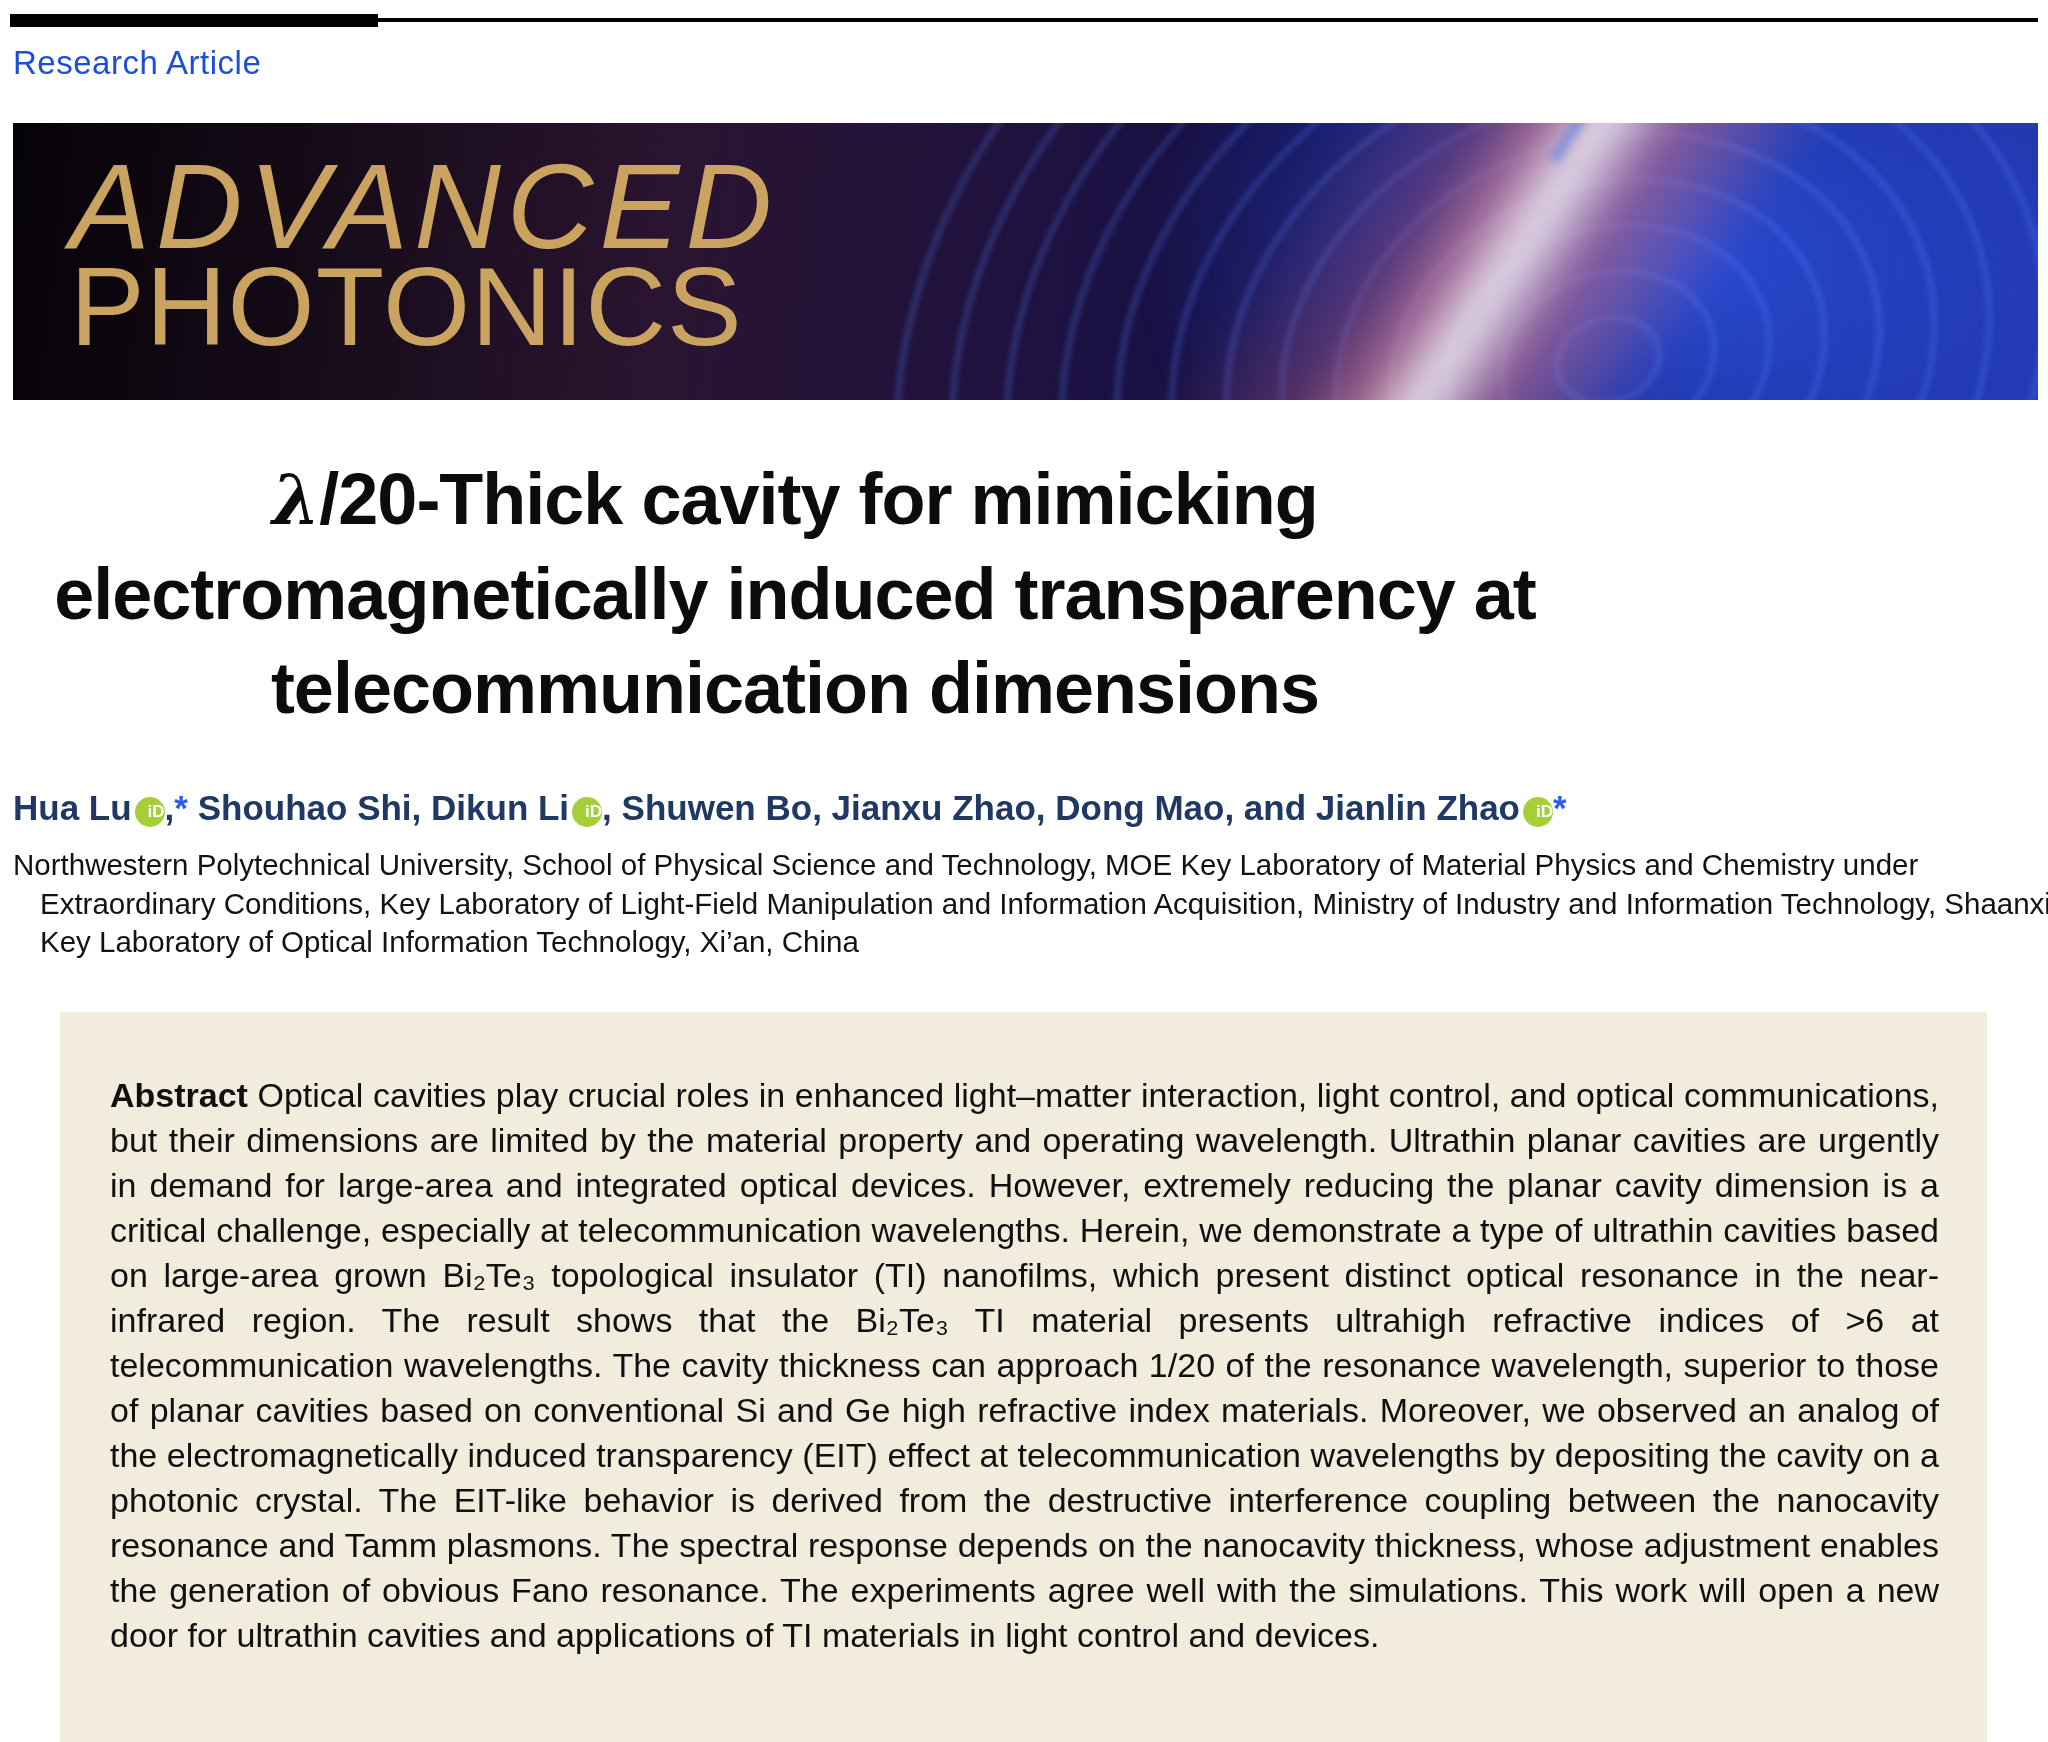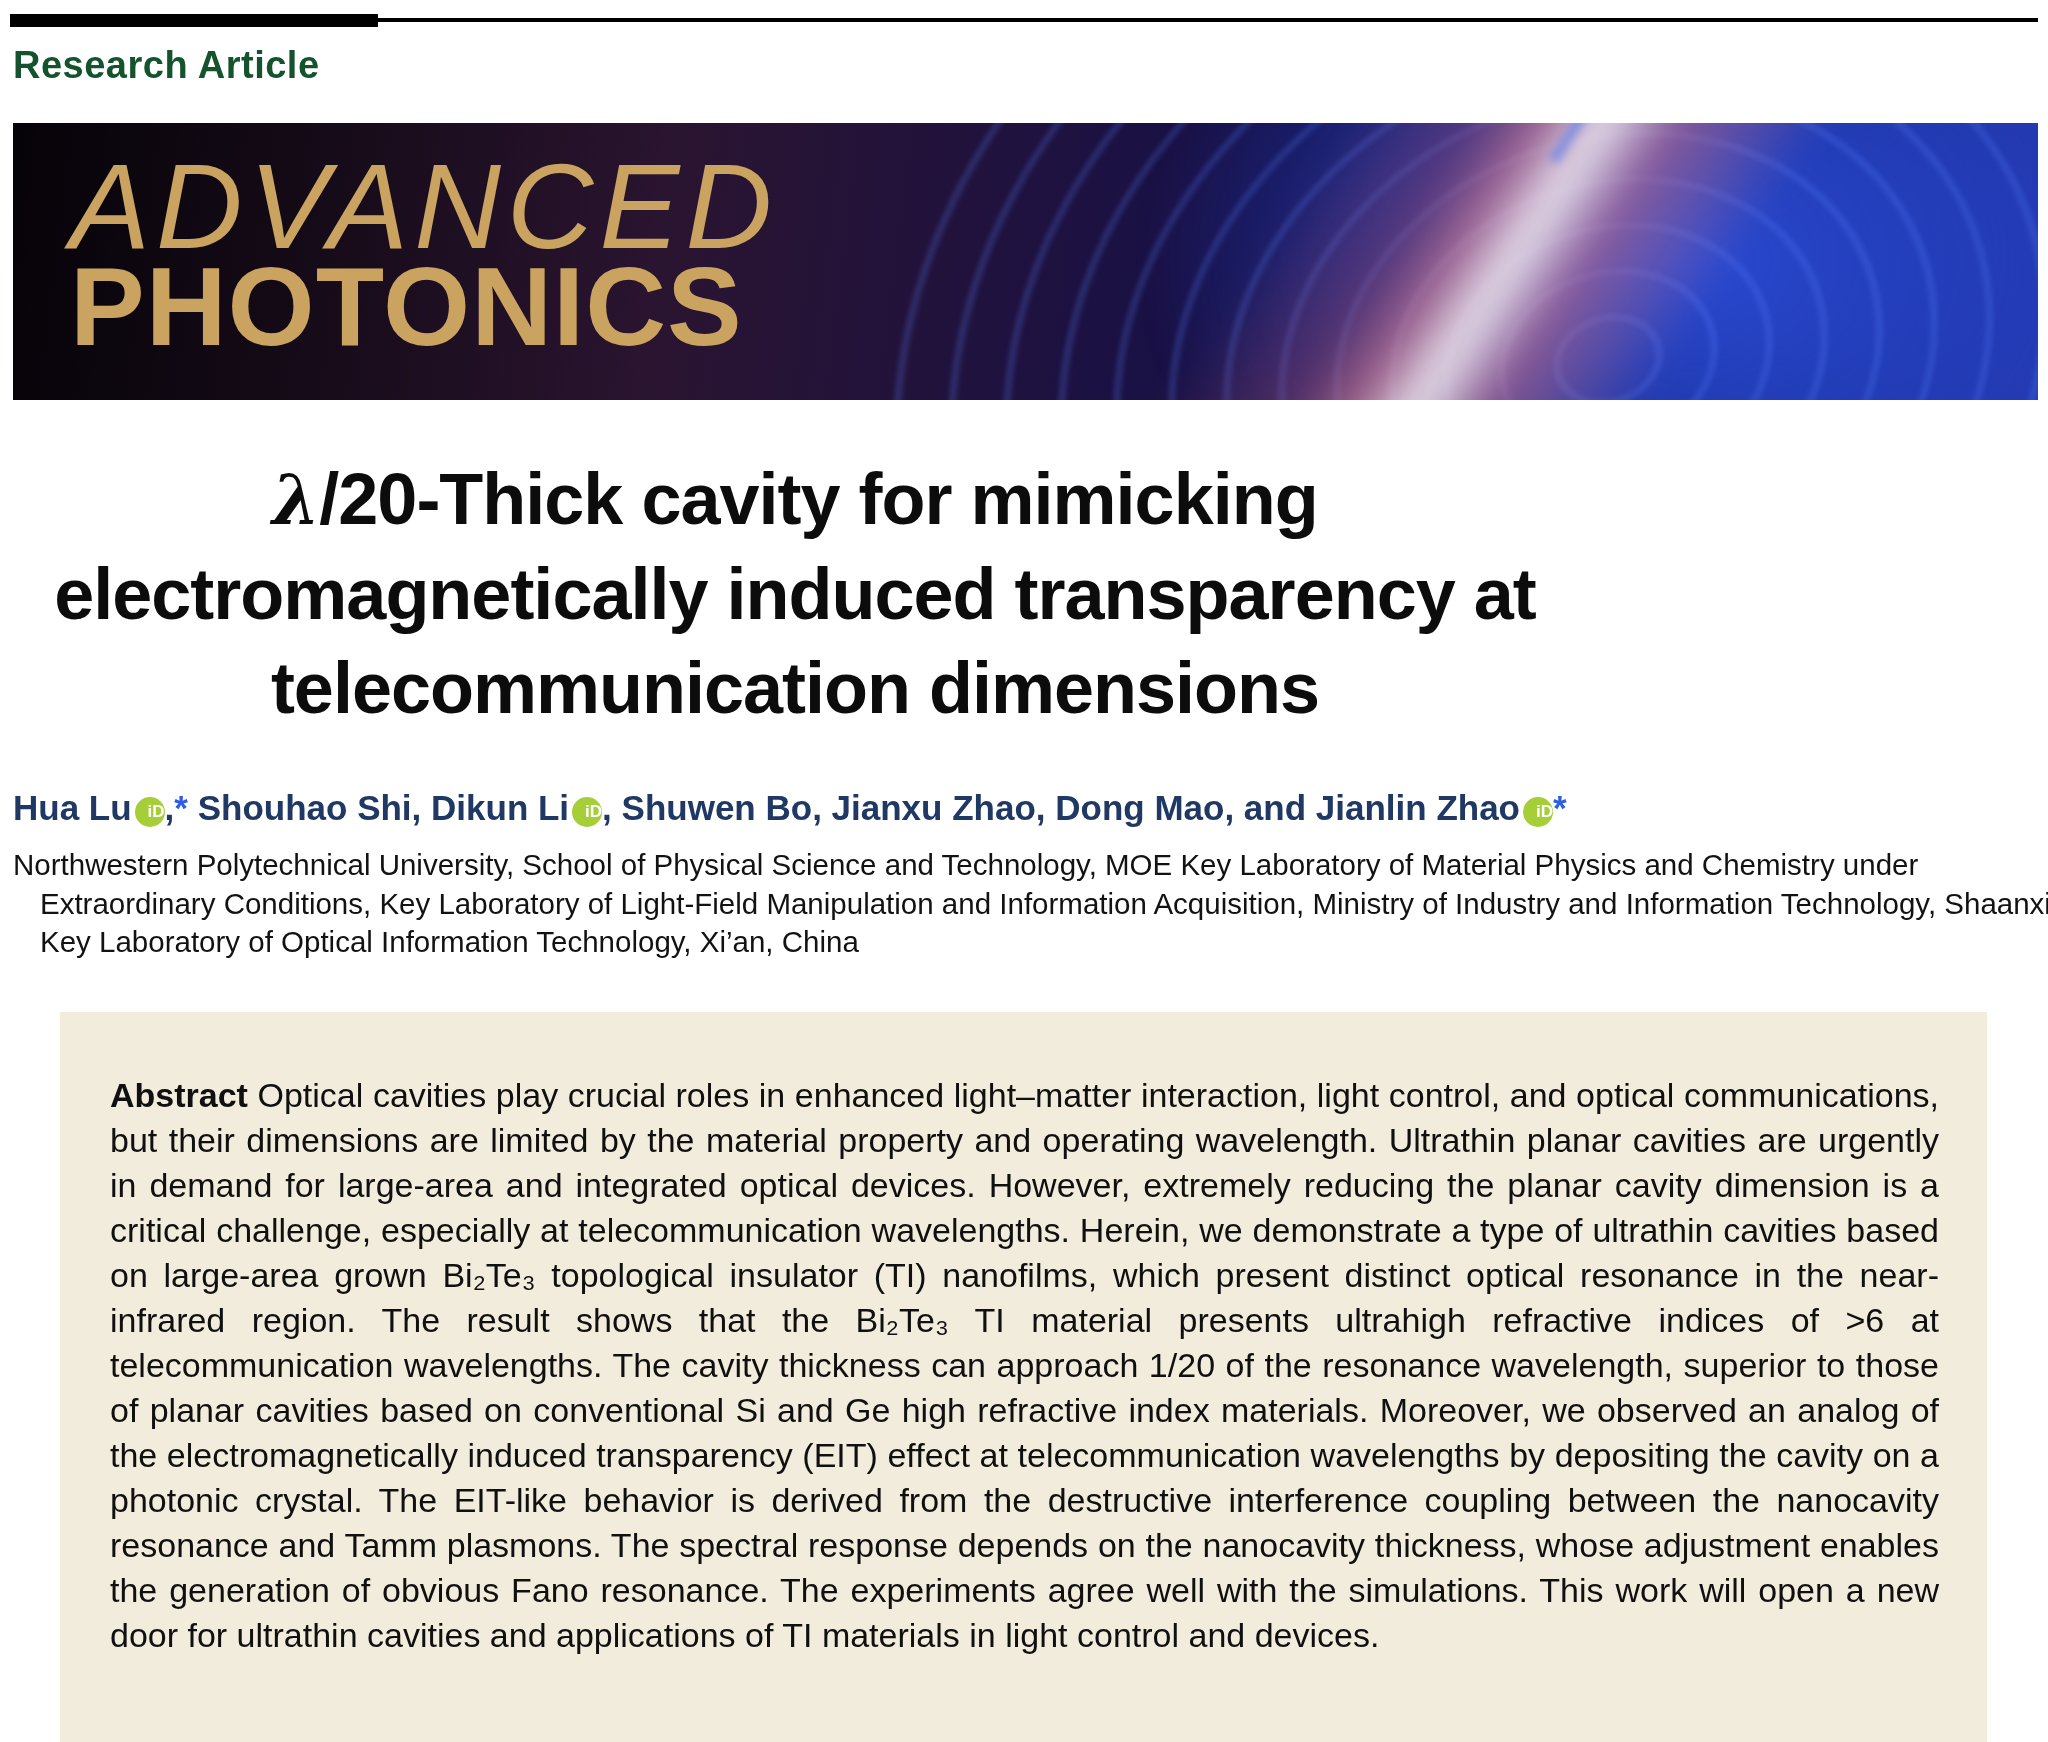--- a/index.html
+++ b/index.html
@@ -5,21 +5,21 @@
   html,body{margin:0;padding:0;background:#ffffff;}
   .page{
     position:relative;width:2048px;height:1742px;overflow:hidden;
     background:#ffffff;font-family:"Liberation Sans",sans-serif;color:#0d0d0d;
   }
   
   .topbar{position:absolute;left:10px;right:10px;top:13px;height:14px;display:flex;align-items:center;}
   .topbar .thick{width:368px;height:13px;background:#000;}
   .topbar .thin{flex:1;height:4px;background:#000;}
   
-  .kicker{position:absolute;left:13px;top:44px;font-size:38px;font-weight:bold;letter-spacing:.5px;color:#14532d;}
+  .kicker{position:absolute;left:13px;top:44px;font-size:33px;font-weight:normal;letter-spacing:.5px;color:#1d4ed8;}
   
   .banner{
     position:absolute;left:13px;top:123px;width:2025px;height:277px;overflow:hidden;
     background:linear-gradient(97deg,#060308 0%,#140a16 14%,#2a1430 32%,#20123e 48%,#151048 62%,#14195e 74%,#182a86 86%,#2236a8 100%);
   }
   .glow-right{
     position:absolute;right:-200px;bottom:-260px;width:1100px;height:800px;border-radius:50%;
     background:radial-gradient(ellipse at center,rgba(45,80,225,.85) 0%,rgba(40,70,210,.45) 40%,rgba(40,70,210,0) 70%);
     filter:blur(10px);
   }
@@ -33,21 +33,21 @@
     background:linear-gradient(180deg,rgba(0,0,0,0) 8%,rgba(150,70,100,.45) 30%,rgba(208,120,140,.7) 40%,rgba(238,230,238,.95) 50%,rgba(200,110,135,.6) 62%,rgba(0,0,0,0) 86%);
     transform:rotate(-57deg);filter:blur(14px);
   }
   .blue-line2{
     position:absolute;left:1540px;top:30px;width:860px;height:16px;
     background:linear-gradient(180deg,rgba(0,0,0,0) 0%,rgba(70,115,240,.7) 50%,rgba(0,0,0,0) 100%);
     transform:rotate(-57deg);transform-origin:left center;filter:blur(4px);
   }
   .journal{position:absolute;left:57px;color:var(--journal_gold,#c9a35f);line-height:1;}
   .journal.adv{top:23px;font-size:120px;font-weight:400;letter-spacing:6px;font-style:italic;}
-  .journal.pho{top:128px;font-size:112px;font-weight:bold;letter-spacing:1px;}
+  .journal.pho{top:128px;font-size:112px;font-weight:normal;letter-spacing:1px;}
   
   .title{position:absolute;left:15px;top:452px;width:1560px;font-size:72px;font-weight:bold;line-height:94px;letter-spacing:-1px;color:#0c0c0c;text-align:center;}
   .lambda{font-family:"DejaVu Serif",serif;font-style:italic;font-weight:600;font-size:.95em;}
   
   .authors{position:absolute;left:13px;top:788px;width:2026px;font-size:35px;font-weight:bold;color:var(--author_navy,#1f3864);}
   .orcid{
     display:inline-block;width:30px;height:30px;border-radius:50%;
     background:var(--orcid_green,#a6ce39);color:#fff;font-size:17px;font-weight:bold;
     text-align:right;line-height:30px;vertical-align:3px;margin-left:3px;letter-spacing:0;
   }

